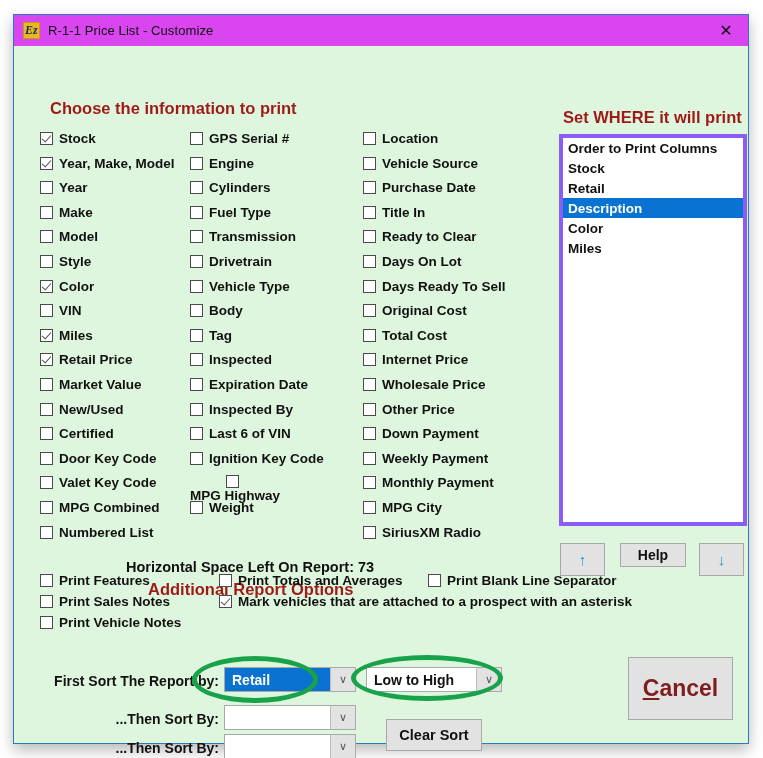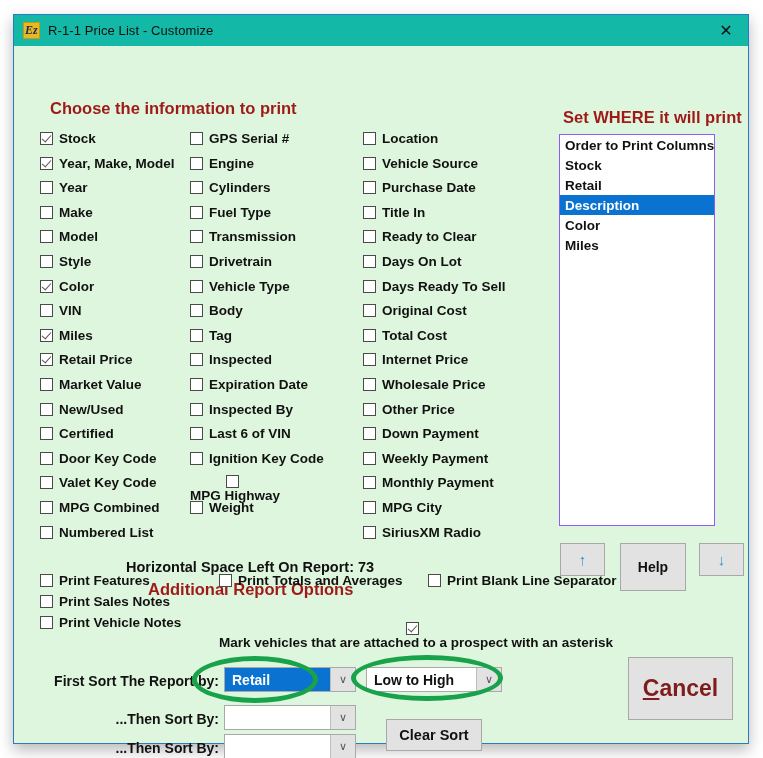--- a/index.html
+++ b/index.html
@@ -10,21 +10,21 @@
     overflow:hidden;
   }
   .window{
     position:absolute;left:13px;top:14px;width:736px;height:730px;
     border:1px solid #2a7ac0;
     background:#dff6de;
     box-sizing:border-box;
     box-shadow:0 6px 14px rgba(0,0,0,0.28);
   }
   .titlebar{
-    height:31px;background:#14b8a6;
+    height:31px;background:#d946ef;
     border-bottom:1px solid #ffffff;
     display:flex;align-items:center;
     position:relative;
   }
   .app-icon{
     width:17px;height:17px;margin-left:9px;margin-right:8px;
     background:#e8b923;
     border:1px solid #c79a10;
     position:relative;flex:none;
     box-sizing:border-box;
@@ -71,39 +71,39 @@
     width:4px;height:8px;
     border:solid #555;border-width:0 1.6px 1.6px 0;
     transform:rotate(42deg);
   }
 
   
   .set-where{
     position:absolute;left:549px;top:62px;
   }
   .listbox{
-    position:absolute;left:545px;top:88px;width:156px;height:392px;
-    background:#ffffff;border:1px solid #8b5cf6;
+    position:absolute;left:545px;top:88px;width:188px;height:392px;
+    background:#ffffff;border:4px solid #8b5cf6;
     box-sizing:border-box;overflow:hidden;
   }
   .lb-item{
     font-size:13.5px;font-weight:bold;color:#111;
     padding:1px 0 1px 5px;line-height:19px;height:20px;
     white-space:nowrap;box-sizing:border-box;
   }
   .lb-item.sel{background:#0a72d0;color:#ffffff;}
 
   .btn{
     background:#e2e2e2;border:1px solid #a8a8a8;
     display:flex;align-items:center;justify-content:center;
     font-size:14px;font-weight:bold;color:#111;
     box-sizing:border-box;cursor:default;
   }
   .btn-up{position:absolute;left:546px;top:497px;width:45px;height:33px;}
-  .btn-help{position:absolute;left:606px;top:497px;width:66px;height:48px;}
+  .btn-help{position:absolute;left:606px;top:497px;width:66px;height:24px;}
   .btn-down{position:absolute;left:685px;top:497px;width:45px;height:33px;}
   .arrow{font-size:15px;color:#2e95d3;}
 
   .hspace{
     position:absolute;left:112px;top:513px;
     font-size:14.5px;font-weight:bold;color:#111;
   }
   .addl{
     position:absolute;left:134px;top:534px;
   }
@@ -407,21 +407,21 @@
           <span>Print Sales Notes</span>
         </div>
         <div class="cbrow" style="left: 26px; top: 569px;">
           <span class="cbox"></span>
           <span>Print Vehicle Notes</span>
         </div>
         <div class="cbrow" style="left: 205px; top: 527px;">
           <span class="cbox"></span>
           <span>Print Totals and Averages</span>
         </div>
-        <div class="cbrow" style="left: 205px; top: 576px; flex-direction: column;">
+        <div class="cbrow" style="left: 205px; top: 548px;">
           <span class="cbox checked"></span>
           <span>Mark vehicles that are attached to a prospect with an asterisk</span>
         </div>
         <div class="cbrow" style="left: 414px; top: 527px;">
           <span class="cbox"></span>
           <span>Print Blank Line Separator</span>
         </div>
       </div>
 
     <div class="sortlabel" style="left:0px;top:627px;width:205px;">First Sort The Report by:</div>

